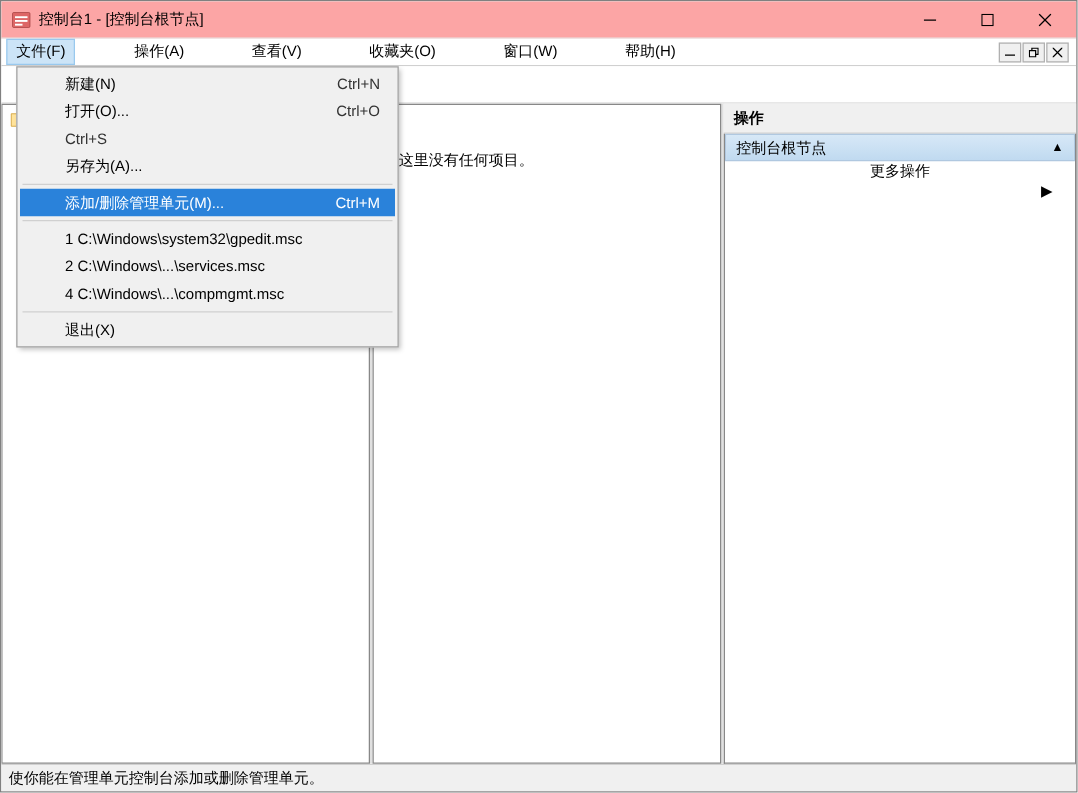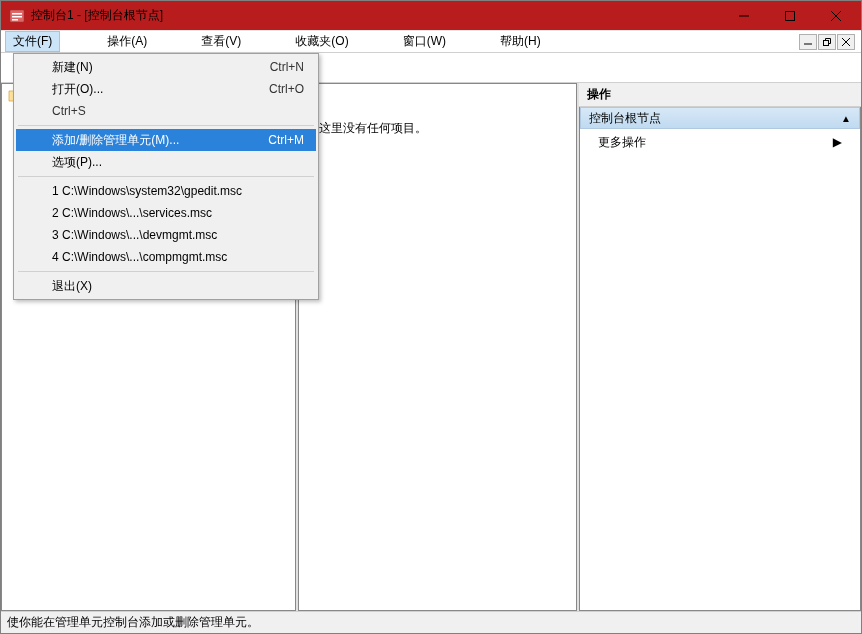--- a/index.html
+++ b/index.html
@@ -1,18 +1,18 @@
 <!DOCTYPE html>
 <html><head>
   <meta charset="utf-8">
   <style>
     * { margin: 0; padding: 0; box-sizing: border-box; font-family: "Microsoft YaHei", sans-serif; font-size: 12px; }
     body { width: 862px; height: 634px; background: #fff; border: 1px solid #808080; display: flex; flex-direction: column; overflow: hidden; }
     
-    .titlebar { height: 30px; background: #b91c1c; display: flex; align-items: center; padding: 0 2px 0 8px; border-bottom: 1px solid #e5e5e5; }
+    .titlebar { height: 30px; background: #fca5a5; display: flex; align-items: center; padding: 0 2px 0 8px; border-bottom: 1px solid #e5e5e5; }
     .titlebar-icon { width: 16px; height: 16px; margin-right: 6px; display: inline-flex; }
     .titlebar-icon svg { width: 16px; height: 16px; }
     .titlebar-title { flex: 1; }
     .titlebar-controls { display: flex; }
     .titlebar-btn { width: 46px; height: 30px; display: flex; align-items: center; justify-content: center; cursor: default; }
     .titlebar-btn svg { width: 10px; height: 10px; stroke: #000; stroke-width: 1; fill: none; }
     
     .menubar { height: 22px; background: #fff; display: flex; align-items: center; padding: 0 4px; border-bottom: 1px solid #d0d0d0; position: relative; gap: 40px; }
     .menubar-item { padding: 2px 7px; cursor: default; }
     .menubar-item.open { background: #cce4f7; border: 1px solid #99c9ee; padding: 1px 7px; }
@@ -40,21 +40,21 @@
     .tree-row { display: flex; align-items: center; padding: 4px 6px; }
     .tree-row .folder-icon { width: 16px; height: 16px; margin-right: 4px; }
 
     .center-pane { flex: 1; border-right: 2px solid #e0e0e0; background: #fff; display: flex; flex-direction: column; }
     .center-msg { padding: 36px 20px; color: #000; }
     
     .actions-pane { width: 282px; background: #fff; display: flex; flex-direction: column; }
     .actions-header { height: 24px; background: #f0f0f0; display: flex; align-items: center; padding: 0 8px; font-weight: bold; border-bottom: 1px solid #d0d0d0; }
     .actions-section { background: linear-gradient(#d7e8f7, #c0daf0); height: 22px; display: flex; align-items: center; padding: 0 8px; border: 1px solid #b0c8e0; margin: 0; justify-content: space-between; }
     .actions-section .arrow { margin-left: auto; font-size: 10px; }
-    .actions-row { height: 26px; display: flex; align-items: center; padding: 0 18px; }
+    .actions-row { height: 26px; display: flex; align-items: center; padding: 0 18px; flex-direction: column; }
     .actions-row .arrow { margin-left: auto; font-size: 12px; }
 
     .statusbar { height: 22px; background: #f0f0f0; border-top: 1px solid #d0d0d0; display: flex; align-items: center; padding: 0 6px; }
     
     .pane-body { flex: 1; border: 1px solid #888; margin: 0; }
   </style>
 </head>
 <body>
 
 <div class="titlebar">
@@ -120,37 +120,34 @@
           <span class="dropdown-label">新建(N)</span>
           <span class="dropdown-shortcut">Ctrl+N</span>
         </div>
       <div class="dropdown-item">
           <span class="dropdown-label">打开(O)...</span>
           <span class="dropdown-shortcut">Ctrl+O</span>
         </div>
       <div class="dropdown-item">
           <span class="dropdown-shortcut">Ctrl+S</span>
         </div>
+      <div class="dropdown-item">
+          <span class="dropdown-label">另存为(A)...</span>
+        </div>
       <div class="dropdown-sep"></div>
       <div class="dropdown-item highlighted">
           <span class="dropdown-label">添加/删除管理单元(M)...</span>
           <span class="dropdown-shortcut">Ctrl+M</span>
         </div>
-      <div class="dropdown-item">
-          <span class="dropdown-label">选项(P)...</span>
-        </div>
       <div class="dropdown-sep"></div>
       <div class="dropdown-item">
           <span class="dropdown-label">1 C:\Windows\system32\gpedit.msc</span>
         </div>
       <div class="dropdown-item">
           <span class="dropdown-label">2 C:\Windows\...\services.msc</span>
-        </div>
-      <div class="dropdown-item">
-          <span class="dropdown-label">3 C:\Windows\...\devmgmt.msc</span>
         </div>
       <div class="dropdown-item">
           <span class="dropdown-label">4 C:\Windows\...\compmgmt.msc</span>
         </div>
       <div class="dropdown-sep"></div>
       <div class="dropdown-item">
           <span class="dropdown-label">退出(X)</span>
         </div>
     </div>
   </div>

